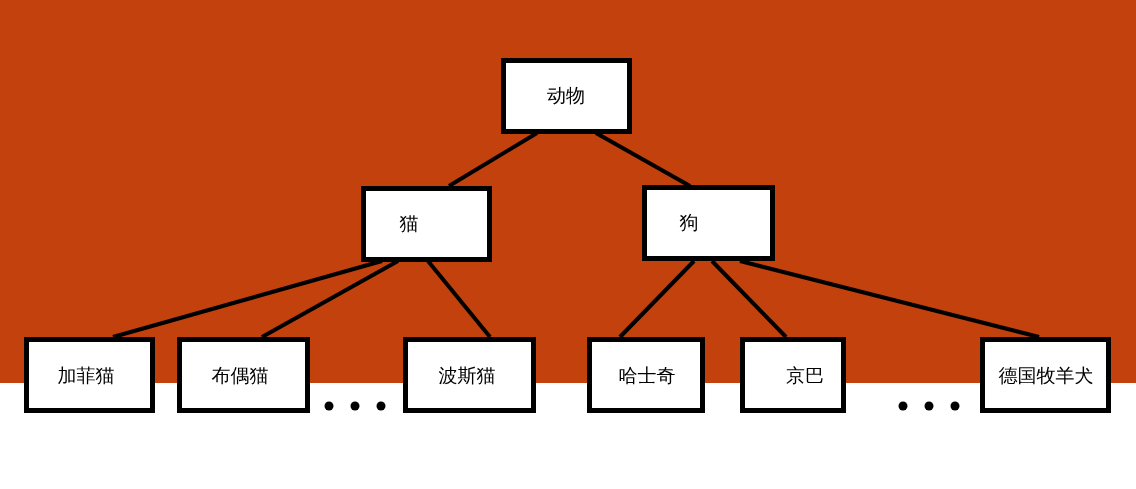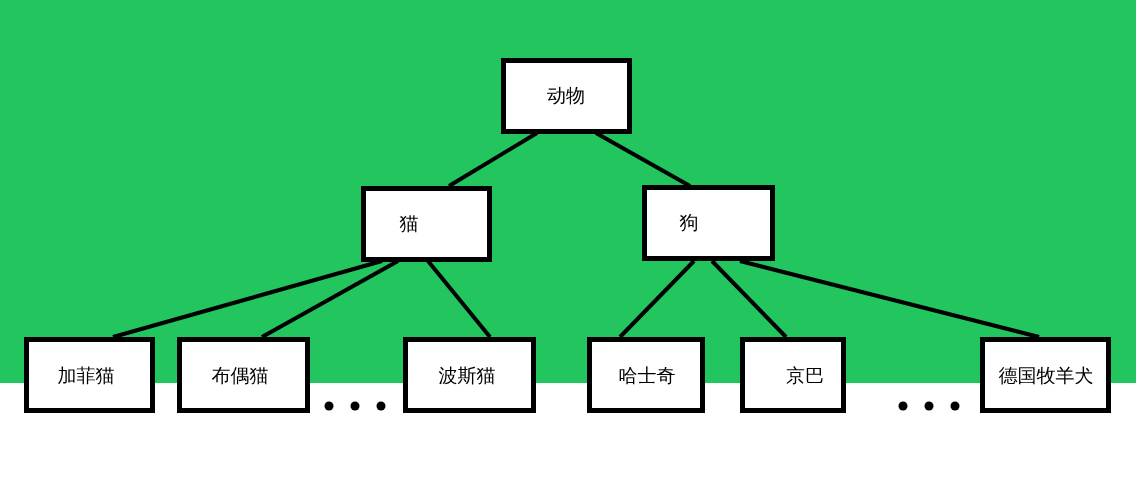--- a/index.html
+++ b/index.html
@@ -11,21 +11,21 @@
   body {
     width: 1136px;
     height: 489px;
     overflow: hidden;
     font-family: "DejaVu Sans", "Liberation Sans", sans-serif;
   }
   #diagram-root {
     position: relative;
     width: 1136px;
     height: 383px;
-    background: #22c55e;
+    background: #c2410c;
   }
   #tree-svg {
     position: absolute;
     top: 0;
     left: 0;
     width: 1136px;
     height: 489px;
     display: block;
   }
   .edge-line {

